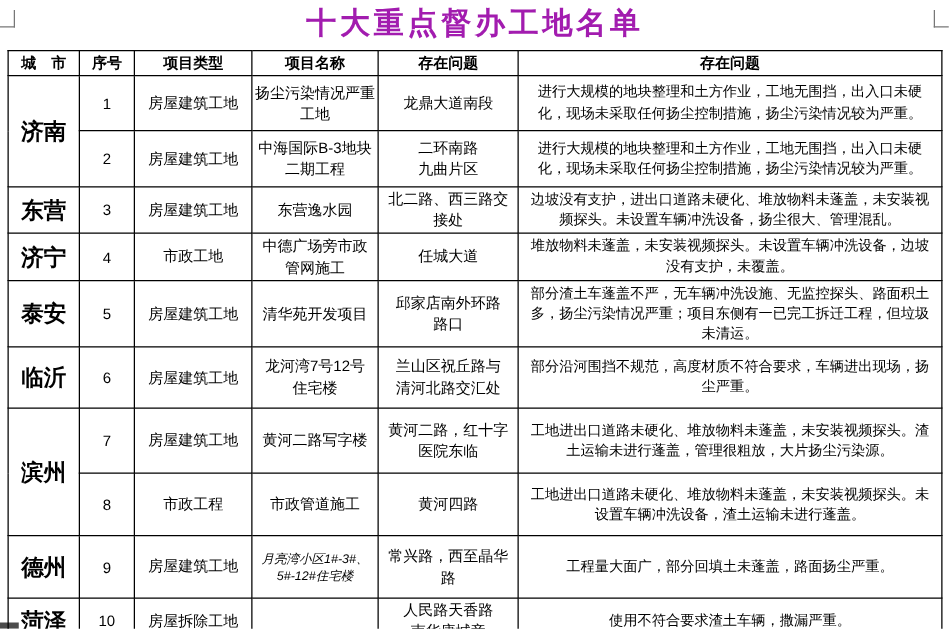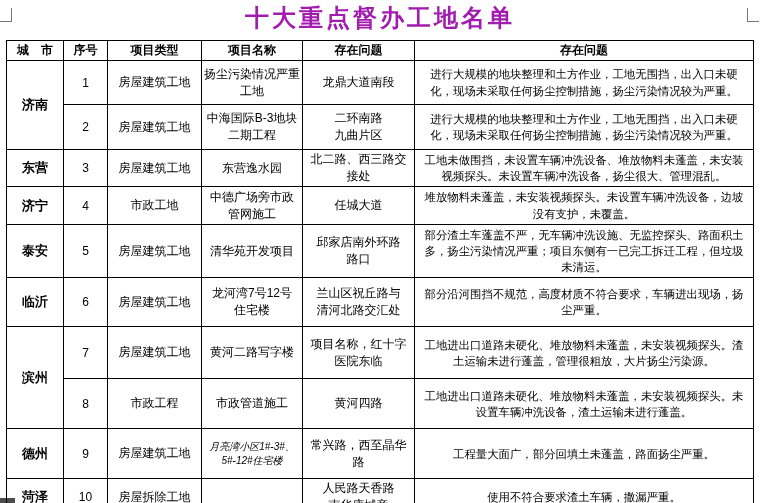--- a/index.html
+++ b/index.html
@@ -15,21 +15,21 @@
   table.site-table {
     position:absolute; left:6px; top:40px; width:747px;
     border-collapse:collapse; table-layout:fixed;
   }
   .site-table td, .site-table th {
     border:1px solid #000; text-align:center; vertical-align:middle;
     font-size:12px; padding:1px 2px; white-space:pre-line; overflow:hidden;
     font-weight:normal;
   }
   .site-table th { font-weight:bold; }
-  td.city { font-weight:bold; font-size:13px; }
+  td.city { font-weight:bold; font-size:18px; }
   td.problems {
     text-align:center; font-size:11.4px; line-height:1.42; padding:2px 4px;
     white-space:normal;
   }
   td.name-sm { font-size:10px;font-style:italic; }
   .crop-mark { position:absolute; width:11px; height:13px; }
   .crop-mark.tl { left:0; top:8px; border-right:1px solid #777; border-bottom:1px solid #777; }
   .crop-mark.tr { right:1px; top:8px; border-left:1px solid #777; border-bottom:1px solid #777; }
   .crop-mark.bl { left:0; top:498px; width:15px; height:5px; background:#4c4c4c; border:none; }
 </style>
@@ -81,21 +81,21 @@
       <td class="problems">进行大规模的地块整理和土方作业，工地无围挡，出入口未硬化，现场未采取任何扬尘控制措施，扬尘污染情况较为严重。</td>
     </tr>
 
     <tr style="height:37px">
       <td class="city">东营</td>
       <td>3</td>
       <td>房屋建筑工地</td>
       <td>东营逸水园</td>
       <td>北二路、西三路交
 接处</td>
-      <td class="problems">工地未做围挡，未设置车辆冲洗设备、堆放物料未蓬盖，未安装视频探头。未设置车辆冲洗设备，扬尘很大、管理混乱。</td>
+      <td class="problems">边坡没有支护，进出口道路未硬化、堆放物料未蓬盖，未安装视频探头。未设置车辆冲洗设备，扬尘很大、管理混乱。</td>
     </tr>
 
     <tr style="height:36px">
       <td class="city">济宁</td>
       <td>4</td>
       <td>市政工地</td>
       <td>中德广场旁市政
 管网施工</td>
       <td>任城大道</td>
       <td class="problems">堆放物料未蓬盖，未安装视频探头。未设置车辆冲洗设备，边坡没有支护，未覆盖。</td>
@@ -120,21 +120,21 @@
       <td>兰山区祝丘路与
 清河北路交汇处</td>
       <td class="problems">部分沿河围挡不规范，高度材质不符合要求，车辆进出现场，扬尘严重。</td>
     </tr>
 
     <tr style="height:52px">
       <td class="city" rowspan="2">滨州</td>
       <td>7</td>
       <td>房屋建筑工地</td>
       <td>黄河二路写字楼</td>
-      <td>项目名称，红十字
+      <td>黄河二路，红十字
 医院东临</td>
       <td class="problems">工地进出口道路未硬化、堆放物料未蓬盖，未安装视频探头。渣土运输未进行蓬盖，管理很粗放，大片扬尘污染源。</td>
     </tr>
 
     <tr style="height:50px">
       <td>8</td>
       <td>市政工程</td>
       <td>市政管道施工</td>
       <td>黄河四路</td>
       <td class="problems">工地进出口道路未硬化、堆放物料未蓬盖，未安装视频探头。未设置车辆冲洗设备，渣土运输未进行蓬盖。</td>

